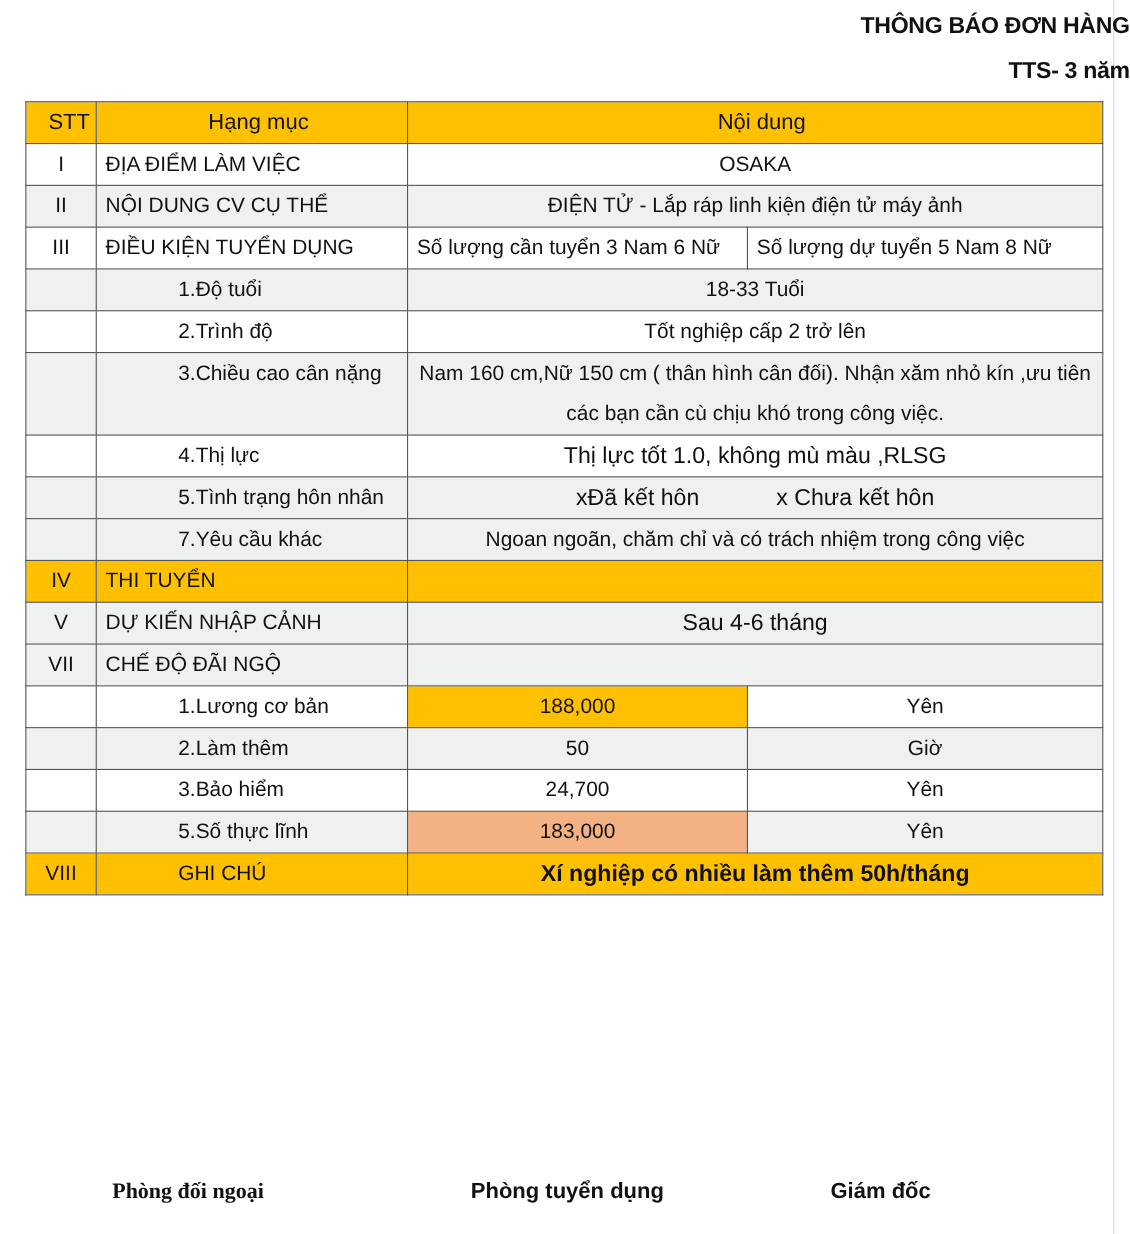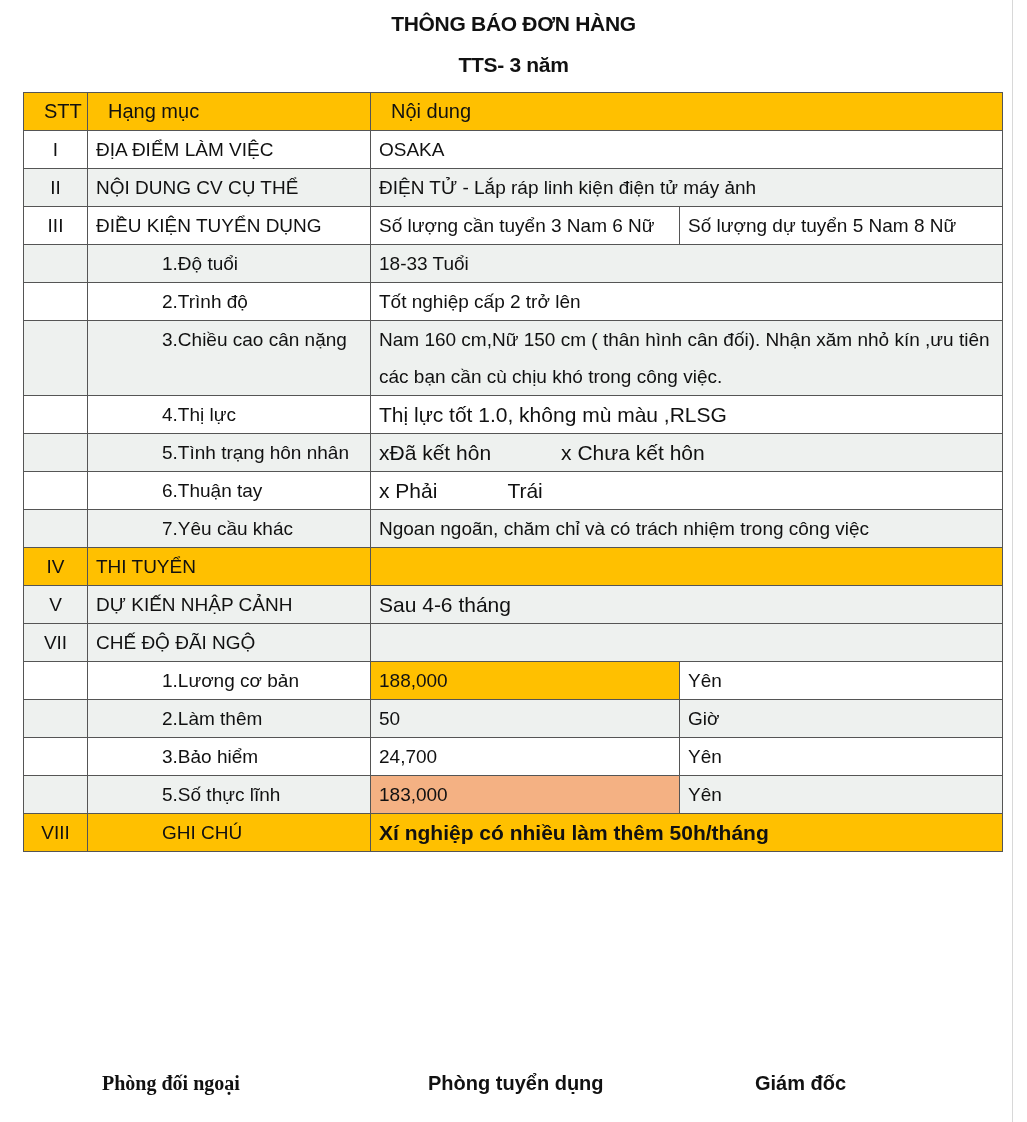--- a/index.html
+++ b/index.html
@@ -5,36 +5,36 @@
   html, body { margin: 0; padding: 0; background: #ffffff; }
   body {
     width: 1027px; height: 1122px; position: relative; overflow: hidden;
     font-family: "Liberation Sans", "DejaVu Sans", sans-serif; color: #111;
   }
   .right-edge {
     position: absolute; top: 0; right: 0; width: 14px; height: 1122px;
     border-left: 1px solid #d8d8d8; background: #fff;
   }
   .title {
-    position: absolute; left: 0; width: 1027px; text-align: center;
+    position: absolute; left: 0; width: 1027px; text-align: right;
     font-size: 21px; font-weight: bold; letter-spacing: -0.3px;
   }
   .t1 { top: 12px; }
   .t2 { top: 53px; }
   table.doc {
     position: absolute; left: 23px; top: 92px;
     border-collapse: collapse; table-layout: fixed; width: 979px;
     font-size: 19px;
   }
   table.doc td {
     border: 1.5px solid #555; padding: 0 8px; height: 37px;
     vertical-align: top; line-height: 37px; overflow: hidden; white-space: nowrap;
   }
   .c-stt { text-align: center; }
-  .center { }
+  .center { text-align: center; }
   .wrap { white-space: normal !important; }
   .ind { padding-left: 74px !important; }
   .hdr td { background: #FFC000; height: 44px; line-height: 30px; padding-top: 0; }
   .hdr td.cap { font-size: 20px; padding-left: 20px; }
   .gray td { background: #EEF1EF; }
   .white td { background: #ffffff; }
   .yellow td { background: #FFC000; margin-top: 21px; }
   td.hl-yellow { background: #FFC000 !important; }
   td.hl-salmon { background: #F4B183 !important; }
   .note { font-weight: bold; font-size: 21px; }
@@ -112,27 +112,20 @@
   </tr>
 
   <tr class="gray tall">
     <td></td>
     <td class="ind wrap">5.Tình trạng hôn nhân</td>
     <td class="center" colspan="2" style="font-size:21px">
       <span>xĐã kết hôn</span><span class="gap-span"></span><span>x Chưa kết hôn</span>
     </td>
   </tr>
 
-  <tr class="white">
-    <td></td>
-    <td class="ind">6.Thuận tay</td>
-    <td class="center" colspan="2" style="font-size:21px">
-      <span>x Phải</span><span class="gap-span"></span><span>Trái</span>
-    </td>
-  </tr>
 
   <tr class="gray">
     <td></td>
     <td class="ind">7.Yêu cầu khác</td>
     <td class="center" colspan="2">Ngoan ngoãn, chăm chỉ và có trách nhiệm trong công việc</td>
   </tr>
 
   <tr class="yellow">
     <td class="c-stt">IV</td>
     <td>THI TUYỂN</td>

